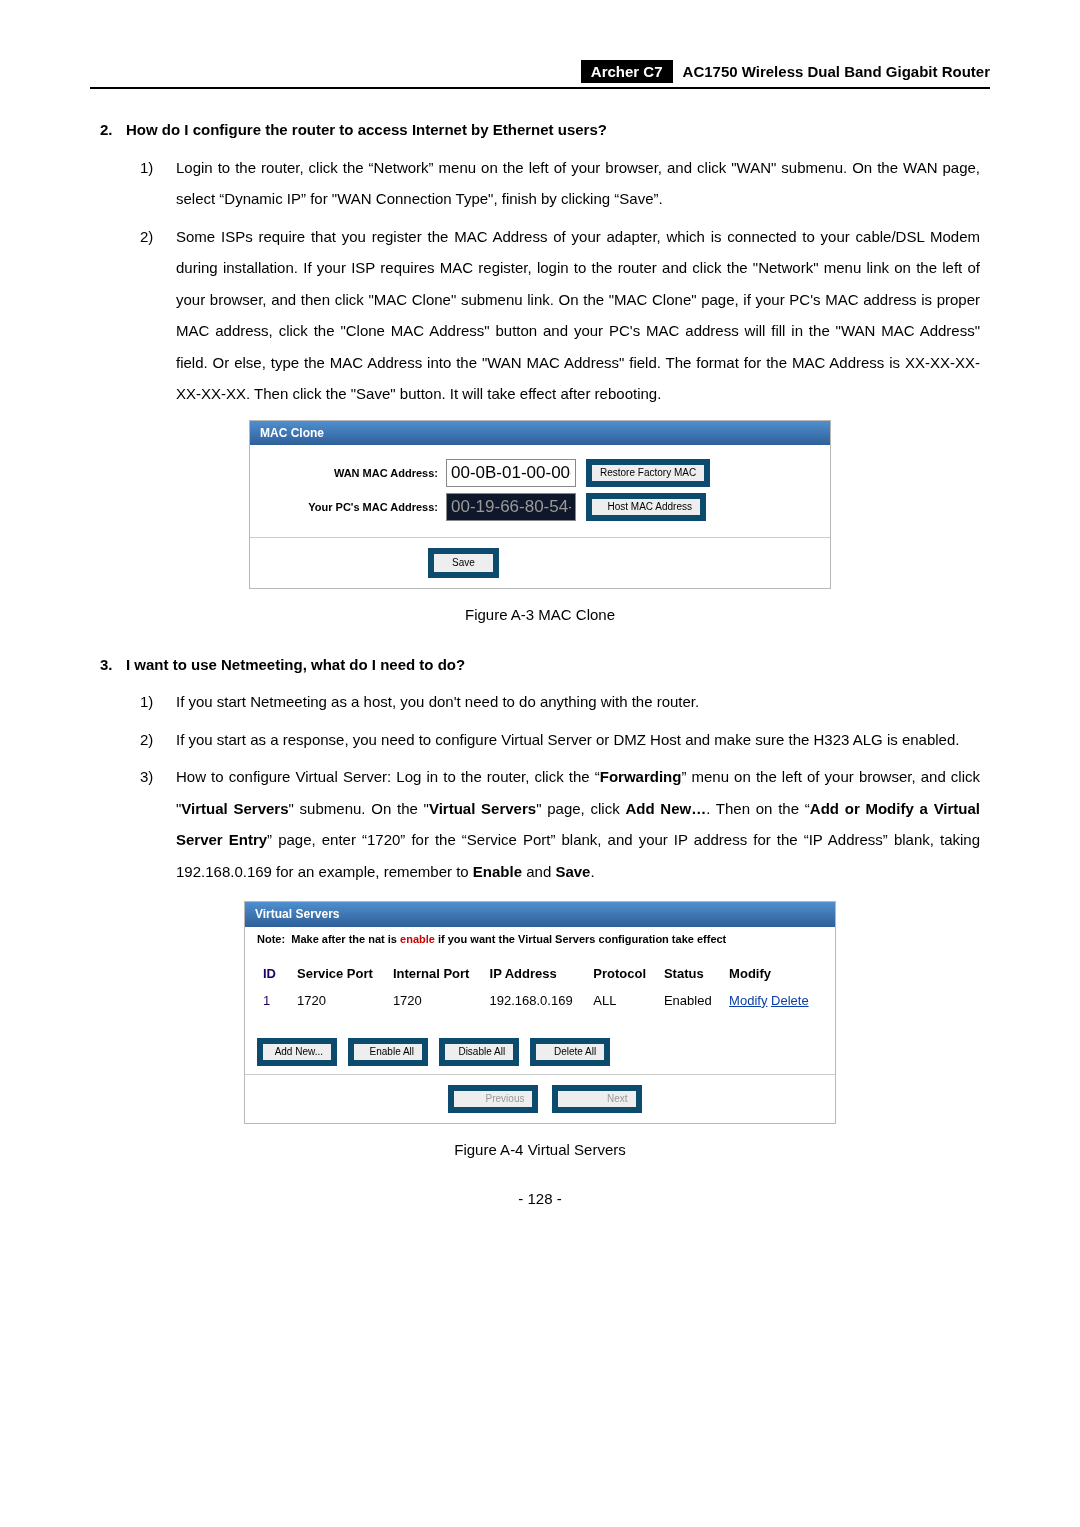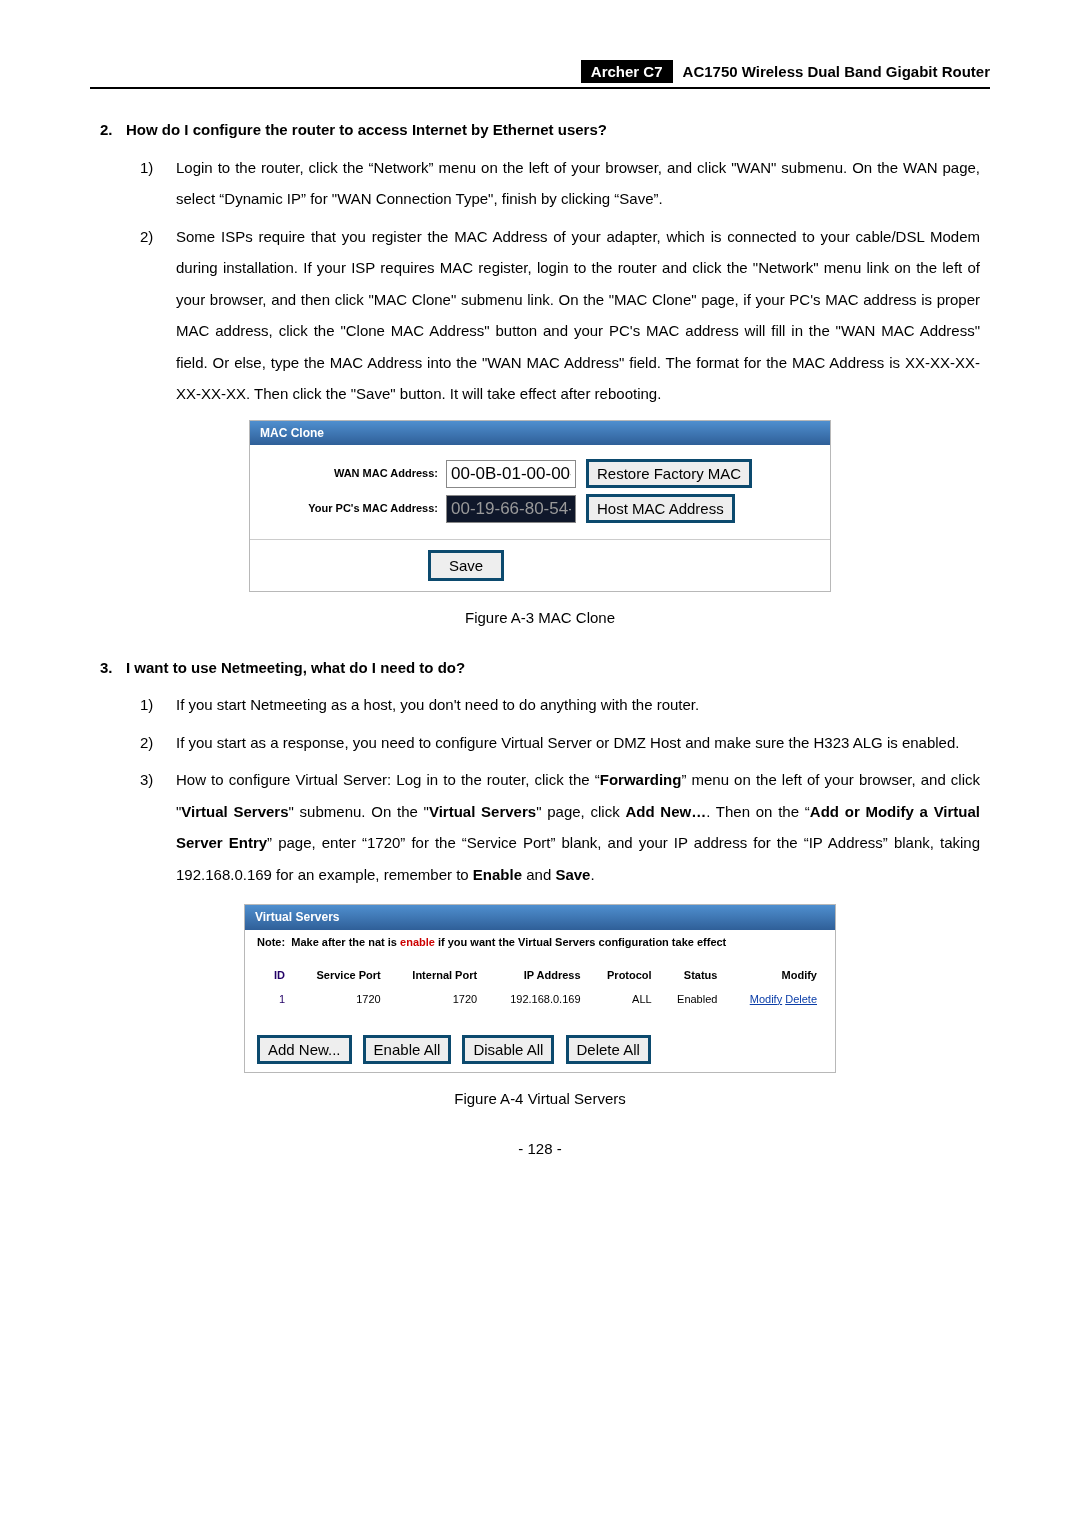--- a/index.html
+++ b/index.html
@@ -106,27 +106,27 @@
     border: 1px solid #888;
     width: 130px;
     height: 28px;
     font-size: 17px;
     padding: 0 4px;
     box-sizing: border-box;
   }
   .mac-input.disabled { color: #999; background:#0f172a; }
   .ui-button {
     display: inline-block;
-    border: 3px solid #0c4a6e;
+    border: 6px solid #0c4a6e;
     background: #eee;
-    font-size: 15px;
+    font-size: 10px;
     padding: 1px 8px;
     margin-left: 10px;
     min-width: 120px;
-    text-align: left;
+    text-align: right;
     box-sizing: border-box;
   }
   .mac-save-row {
     border-top: 1px solid #ccc;
     padding: 10px 0 10px 178px;
   }
   .mac-save-row .ui-button { margin-left:0; min-width:70px; padding:2px 18px; }
 
   
   .vs-box {
@@ -139,23 +139,23 @@
   .vs-note {
     padding: 5px 12px 12px 12px;
   }
   .vs-note b { font-weight: bold; }
   .vs-note .enable { color: #c00; font-weight: bold; }
   .vs-table {
     width: 100%;
     border-collapse: collapse;
   }
   .vs-table th, .vs-table td {
-    text-align: right;
+    text-align: left;
     padding: 4px 6px;
-    font-size: 11px;
+    font-size: 13px;
   }
   .vs-table th { font-weight: bold; }
   .vs-table .id-col { width: 22px; color:#206; }
   .vs-action {
     padding: 12px 12px 8px 12px;
   }
   .vs-action .ui-button { margin-left:0; margin-right:8px; min-width:80px; }
   .vs-pager {
     border-top: 1px solid #ccc;
     text-align: center;
@@ -263,20 +263,24 @@
           </tr>
         </tbody>
           </table>
       </div>
       <div class="vs-action">
         <span class="ui-button">Add New...</span>
         <span class="ui-button">Enable All</span>
         <span class="ui-button">Disable All</span>
         <span class="ui-button">Delete All</span>
       </div>
+      <div class="vs-pager">
+        <span class="ui-button">Previous</span>
+        <span class="ui-button">Next</span>
+      </div>
     </div>
 
     <div class="figure-caption">Figure A-4 Virtual Servers</div>
 
     <div class="page-num">- 128 -</div>
 
   </div>
 </div>
 
 </body></html>

